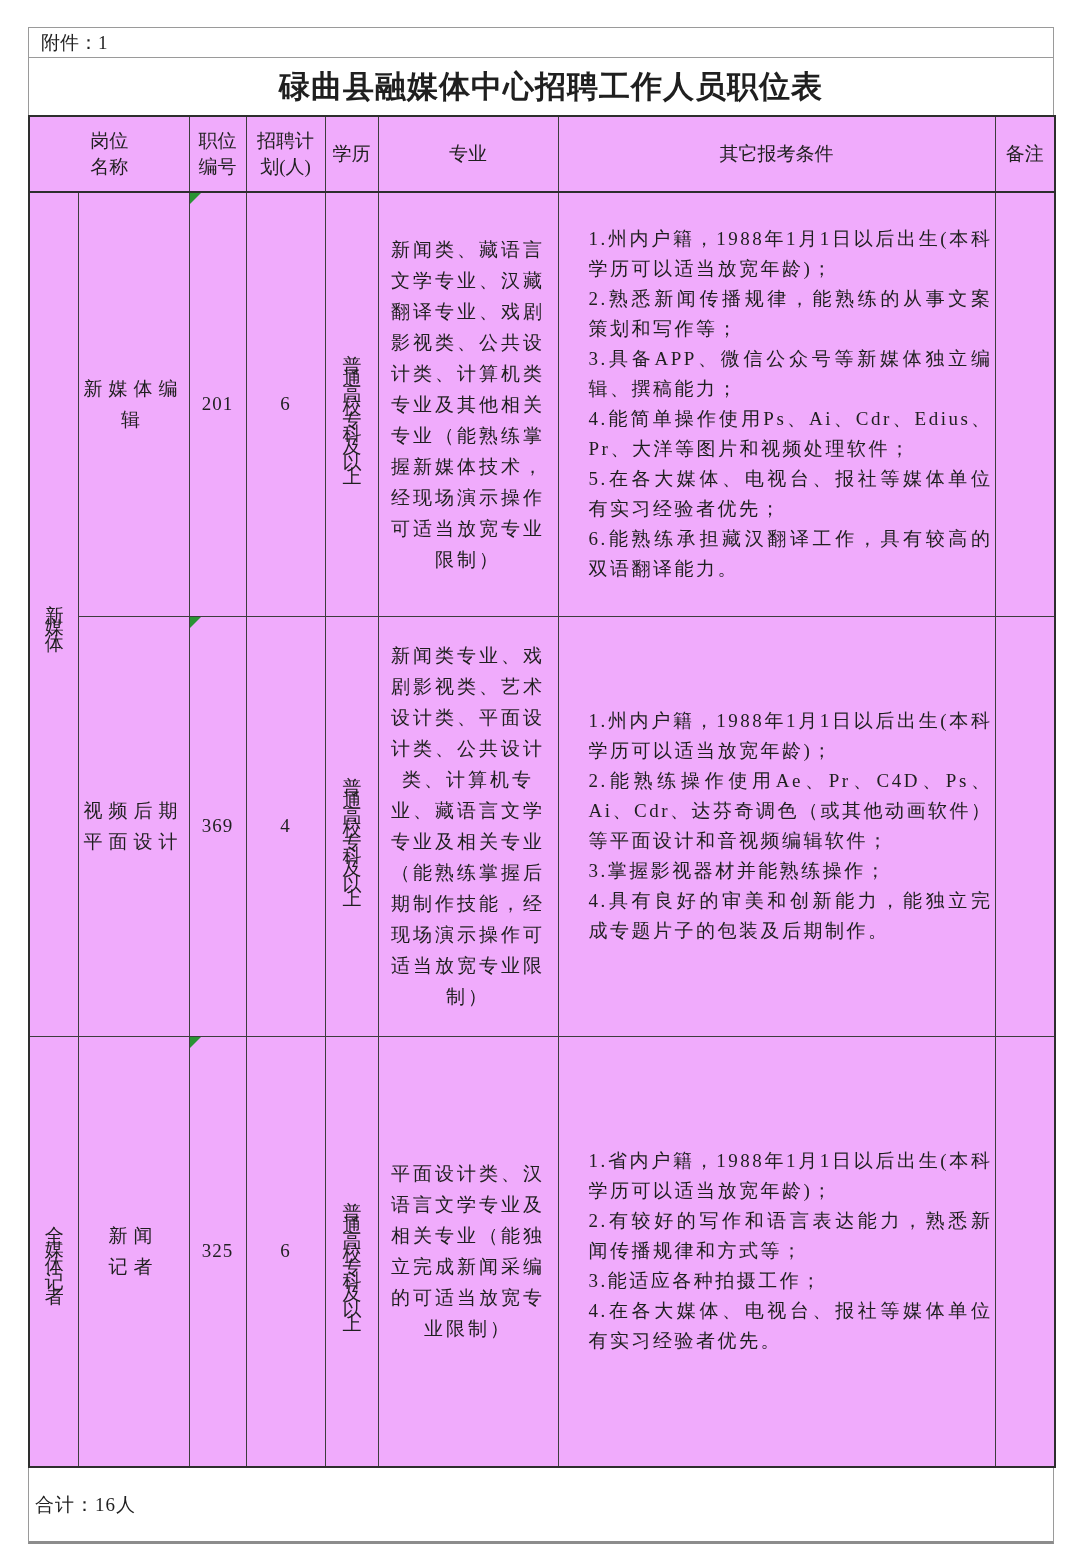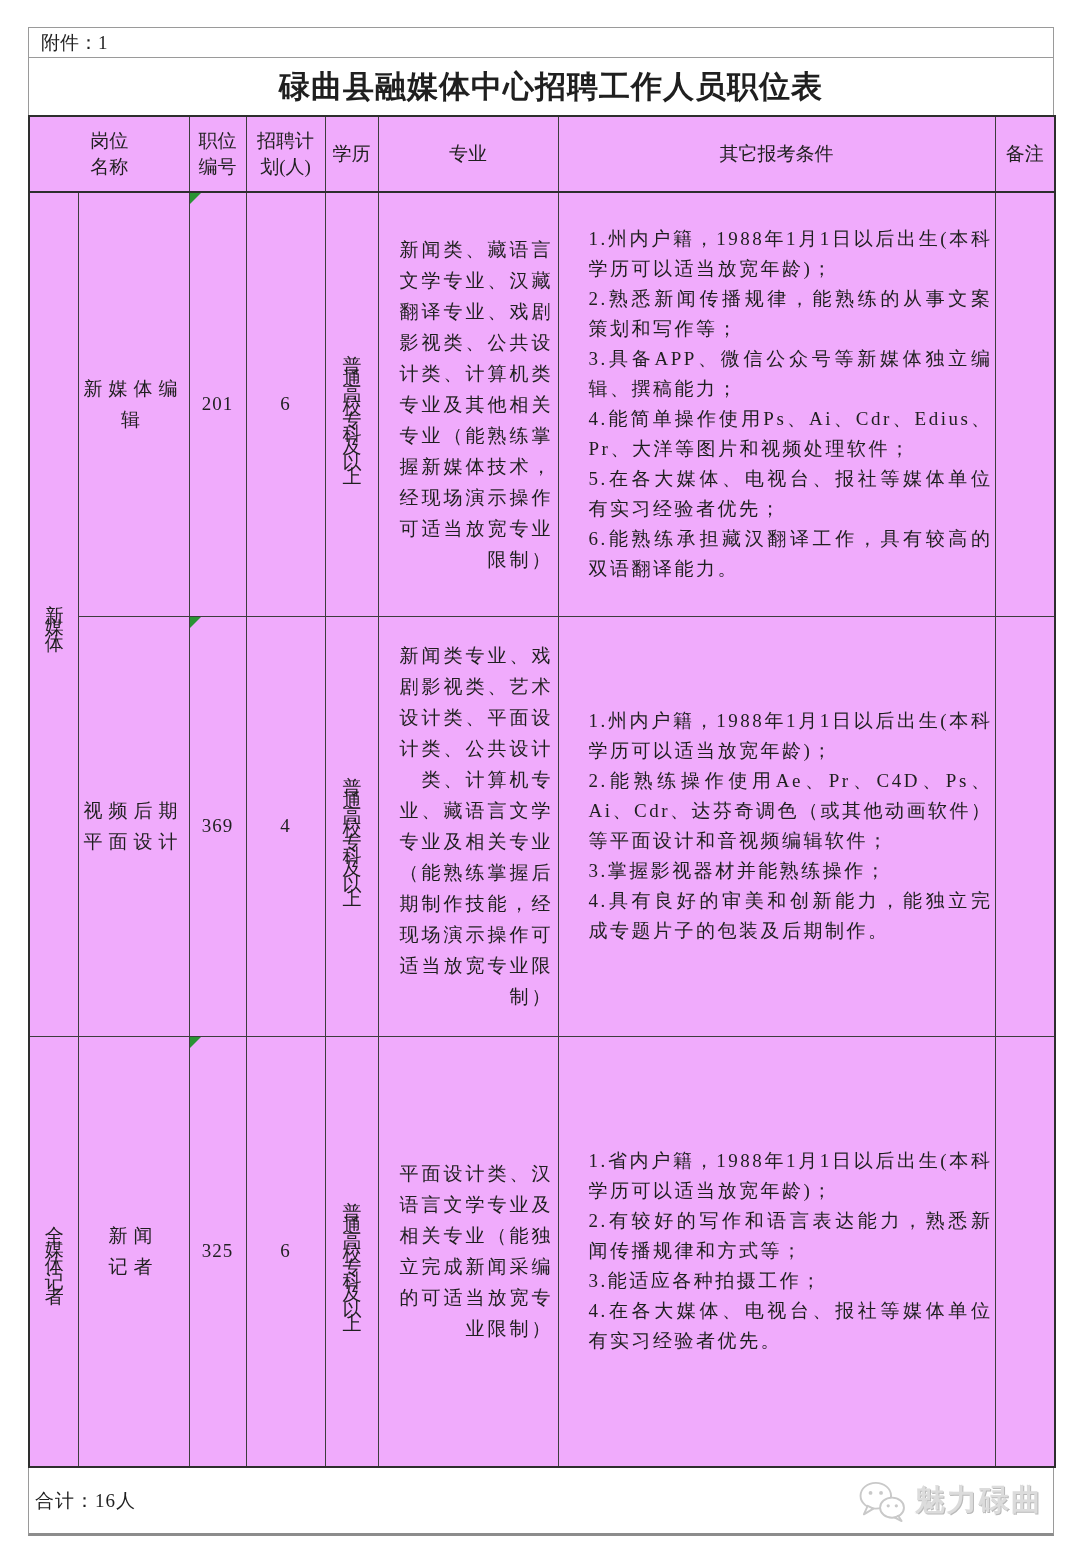--- a/index.html
+++ b/index.html
@@ -69,21 +69,21 @@
     display:inline-block;
     writing-mode:vertical-rl;
     text-orientation:upright;
     letter-spacing:14px;
     line-height:1.1;
   }
   .group-cell .v-block{letter-spacing:15px;}
   .major-box{
     letter-spacing:3px;
     line-height:31px;
-    text-align:right;
+    text-align:center;
     padding:0 2px;
   }
   .cond-cell{padding:4px 9px;}
   .cond-box{
     white-space:pre-wrap;
     text-align:justify;
     letter-spacing:2.5px;
     line-height:30px;
     padding-left:28px;
   }
@@ -92,21 +92,21 @@
     position:absolute;top:0;left:0;
     width:0;height:0;
     border-top:11px solid #2a9334;
     border-right:11px solid transparent;
   }
   
   .footer-row{
     box-sizing:border-box;
     border-left:1px solid #9a9a9a;border-right:1px solid #9a9a9a;
     border-bottom:3px solid #8c8c8c;
-    height:68px;
+    height:76px;
     display:flex;align-items:center;justify-content:space-between;
     padding:0 10px 0 6px;
     background:#fff;
   }
   .total-label{font-size:19px;letter-spacing:1px;}
   .watermark{
     display:flex;align-items:center;gap:8px;
     user-select:none;
   }
   .watermark-text{
@@ -224,32 +224,15 @@
 3.能适应各种拍摄工作；
 4.在各大媒体、电视台、报社等媒体单位有实习经验者优先。</div>
         </td>
         <td></td>
       </tr>
     </tbody>
   </table>
 
   <div class="footer-row">
     <span class="total-label">合计：16人</span>
-    <span class="watermark">
-      <svg width="50" height="42" viewBox="0 0 52 44" aria-hidden="true">
-        <g fill="#ffffff" stroke="#c9c9c9" stroke-width="2">
-          <ellipse cx="19.5" cy="16.5" rx="16" ry="13.5"></ellipse>
-          <path d="M11 27 L7 36 L17 30 Z" stroke-linejoin="round"></path>
-          <ellipse cx="36.5" cy="29" rx="12.5" ry="10.5"></ellipse>
-          <path d="M43 37.5 L46.5 43 L39.5 39.5 Z" stroke-linejoin="round"></path>
-        </g>
-        <g fill="#c9c9c9" stroke="none">
-          <circle cx="14" cy="13.5" r="2"></circle>
-          <circle cx="25" cy="13.5" r="2"></circle>
-          <circle cx="32.5" cy="27" r="1.7"></circle>
-          <circle cx="41" cy="27" r="1.7"></circle>
-        </g>
-      </svg>
-      <span class="watermark-text">魅力碌曲</span>
-    </span>
   </div>
 
 </div>
 
 </body></html>

